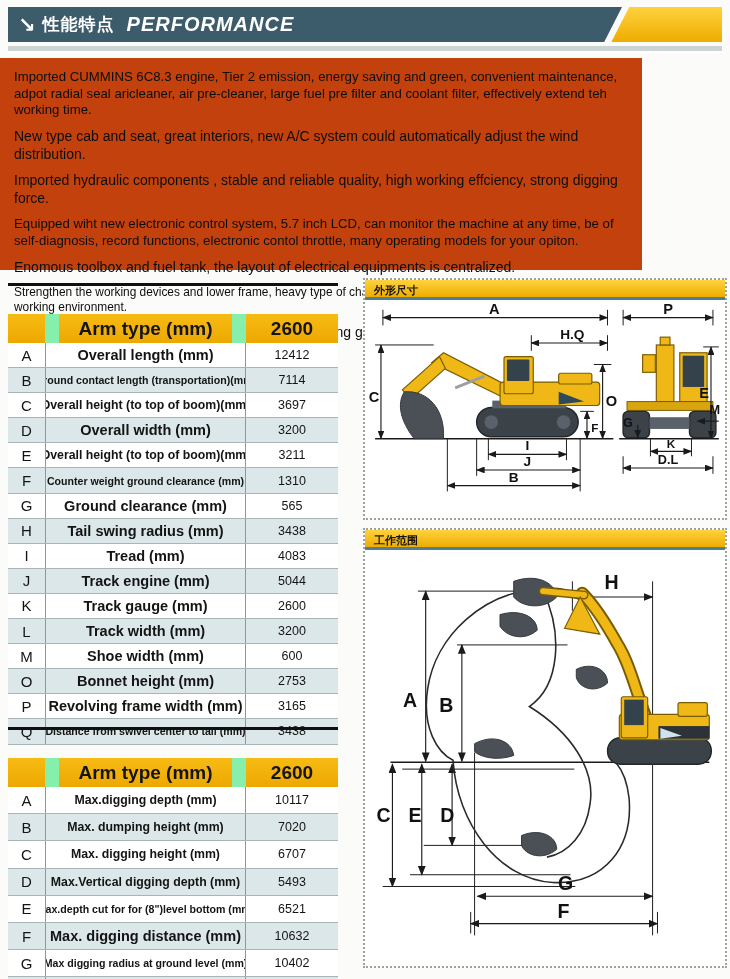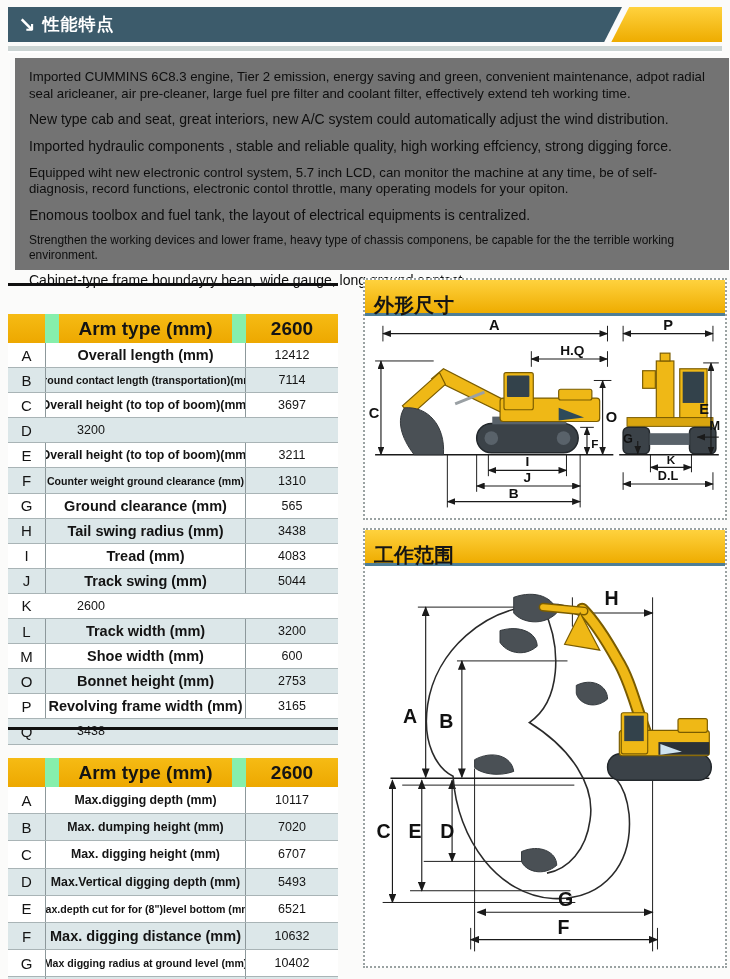--- a/index.html
+++ b/index.html
@@ -14,22 +14,22 @@
     clip-path:polygon(87% 0, 100% 0, 100% 100%, 84.5% 100%); }
   .hdr-dark { position:absolute; inset:0; background:#3c5b6b;
     clip-path:polygon(0 0, 86% 0, 83.5% 100%, 0 100%);
     color:#fff; display:flex; align-items:center; padding-left:10px; }
   .hdr-arrow { font-size:21px; font-weight:bold; margin-right:7px; line-height:1; }
   .hdr-zh { font-size:17px; font-weight:bold; letter-spacing:1px; }
   .hdr-en { font-size:20px; font-weight:bold; font-style:italic; margin-left:12px; letter-spacing:1px; }
   .hdr-underline { position:absolute; left:8px; top:46px; width:714px; height:7px;
     background:#cbd4d3; border-bottom:2px solid #ffffff; }
   
-  .intro { position:absolute; left:15px; top:58px; width:714px; height:212px;
-    background:#737373; padding:11px 16px 6px 14px; color:#0e0e0e; }
+  .intro { position:absolute; left:0; top:58px; width:642px; height:212px;
+    background:#c2410c; padding:11px 16px 6px 14px; color:#0e0e0e; }
   .para { margin:0 0 9px 0; line-height:1.26; }
   .p-md  { font-size:14px; }
   .p-md2 { font-size:13.2px; }
   .p-xs  { font-size:11.9px; }
   
   .spec-table { position:absolute; left:8px; width:330px; border-top:3px solid #101010; }
   .t1 { top:283px; } .t2 { top:727px; }
   .thead { display:flex; height:29px; gap:14px; background:#86efac;margin-top:28px; }
   .th-letter { width:37px; background:linear-gradient(#f6bb14,#eda800); }
   .th-label { flex:1; background:linear-gradient(#f6bb14,#eda800); display:flex; align-items:center;
@@ -45,23 +45,23 @@
     border-left:1px solid #8d989b; border-right:1px solid #8d989b;
     font-weight:bold; color:#141414; text-align:center; padding:0 2px;
     white-space:nowrap; overflow:hidden; }
   .c-value { width:92px; display:flex; align-items:center; justify-content:center;
     font-size:12.5px; color:#141414; }
   .lg { font-size:14.5px; } .md { font-size:12.3px; } .sm { font-size:10.6px; }
   
   .panel { position:absolute; left:363px; width:364px; background:#fff; border:2px dotted #9aa2a2; }
   .panel1 { top:278px; height:242px; }
   .panel2 { top:528px; height:440px; }
-  .panel-title { height:36px; background:linear-gradient(#ffd23e,#eeac00);
-    border-bottom:3px solid #4f7e96; font-size:20px; font-weight:bold; color:#151515;
-    padding:12px 0 0 9px; }
+  .panel-title { height:20px; background:linear-gradient(#ffd23e,#eeac00);
+    border-bottom:3px solid #4f7e96; font-size:11px; font-weight:bold; color:#151515;
+    padding:3px 0 0 9px; }
   .panel svg { display:block; margin:2px auto 0; }
   
   .dt { font-family:"Liberation Sans",sans-serif; font-weight:bold; fill:#111; }
   .dim { stroke:#1a1a1a; stroke-width:1.15; fill:none; }
   .tick { stroke:#1a1a1a; stroke-width:1; fill:none; }
   .gnd { stroke:#1a1a1a; stroke-width:1.5; fill:none; }
   .yel { fill:#efb816; stroke:#7a5c00; stroke-width:1.2; }
   .dk  { fill:#4a5055; stroke:#33383c; stroke-width:1; }
   .trk { fill:#3b4248; stroke:#23282c; stroke-width:1.5; }
   .win { fill:#33424b; }
@@ -70,20 +70,21 @@
 </head>
 <body>
 
 <div class="page">
 
   <div class="page-header">
     <div class="hdr-yellow"></div>
     <div class="hdr-dark">
       <span class="hdr-arrow">↘</span>
       <span class="hdr-zh">性能特点</span>
+      <span class="hdr-en">PERFORMANCE</span>
     </div>
   </div>
   <div class="hdr-underline"></div>
 
   <div class="intro">
 
   <p class="para p-md2">Imported CUMMINS 6C8.3 engine, Tier 2 emission, energy saving and green, convenient maintenance, adpot  radial seal aricleaner, air pre-cleaner, large fuel pre filter and coolant filter, effectively extend teh working time.</p>
       <p class="para p-md">New type cab and seat, great interiors, new A/C system could automatically adjust the wind distribution.</p>
       <p class="para p-md">Imported hydraulic components , stable and reliable quality, high working effciency, strong digging force.</p>
       <p class="para p-md2">Equipped wiht new electronic control system, 5.7 inch LCD, can monitor the machine at any time, be of self-diagnosis, record functions, electronic contol throttle, many operating models for your opiton.</p>
@@ -110,20 +111,21 @@
           <div class="c-label sm">Ground contact length (transportation)(mm)</div>
           <div class="c-value">7114</div>
         </div>
         <div class="trow">
           <div class="c-letter">C</div>
           <div class="c-label md">Overall height (to top of boom)(mm)</div>
           <div class="c-value">3697</div>
         </div>
         <div class="trow">
           <div class="c-letter">D</div>
+          <div class="c-label lg">Overall width (mm)</div>
           <div class="c-value">3200</div>
         </div>
         <div class="trow">
           <div class="c-letter">E</div>
           <div class="c-label md">Overall height (to top of boom)(mm)</div>
           <div class="c-value">3211</div>
         </div>
         <div class="trow">
           <div class="c-letter">F</div>
           <div class="c-label sm">Counter weight ground clearance (mm)</div>
@@ -139,25 +141,26 @@
           <div class="c-label lg">Tail swing radius (mm)</div>
           <div class="c-value">3438</div>
         </div>
         <div class="trow">
           <div class="c-letter">I</div>
           <div class="c-label lg">Tread (mm)</div>
           <div class="c-value">4083</div>
         </div>
         <div class="trow">
           <div class="c-letter">J</div>
-          <div class="c-label lg">Track swing (mm)</div>
+          <div class="c-label lg">Track engine (mm)</div>
           <div class="c-value">5044</div>
         </div>
         <div class="trow">
           <div class="c-letter">K</div>
+          <div class="c-label lg">Track gauge (mm)</div>
           <div class="c-value">2600</div>
         </div>
         <div class="trow">
           <div class="c-letter">L</div>
           <div class="c-label lg">Track width (mm)</div>
           <div class="c-value">3200</div>
         </div>
         <div class="trow">
           <div class="c-letter">M</div>
           <div class="c-label lg">Shoe width (mm)</div>
@@ -168,20 +171,21 @@
           <div class="c-label lg">Bonnet height (mm)</div>
           <div class="c-value">2753</div>
         </div>
         <div class="trow">
           <div class="c-letter">P</div>
           <div class="c-label lg">Revolving frame width (mm)</div>
           <div class="c-value">3165</div>
         </div>
         <div class="trow">
           <div class="c-letter">Q</div>
+          <div class="c-label sm">Distance from swivel center to tail (mm)</div>
           <div class="c-value">3438</div>
         </div>
       </div>
   </section>
 
   <section class="spec-table t2">
     <div class="thead">
       <div class="th-letter"></div>
       <div class="th-label">Arm type (mm)</div>
       <div class="th-value">2600</div>

